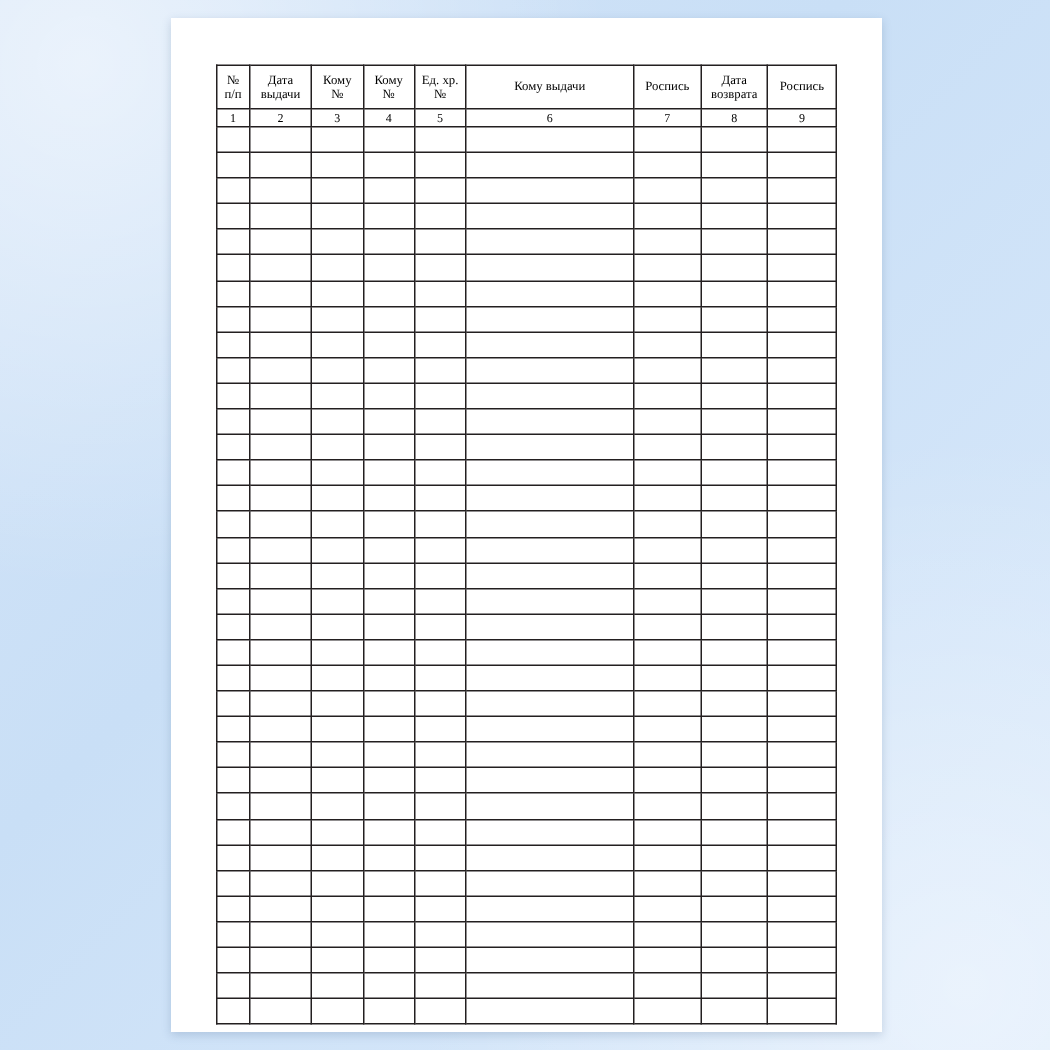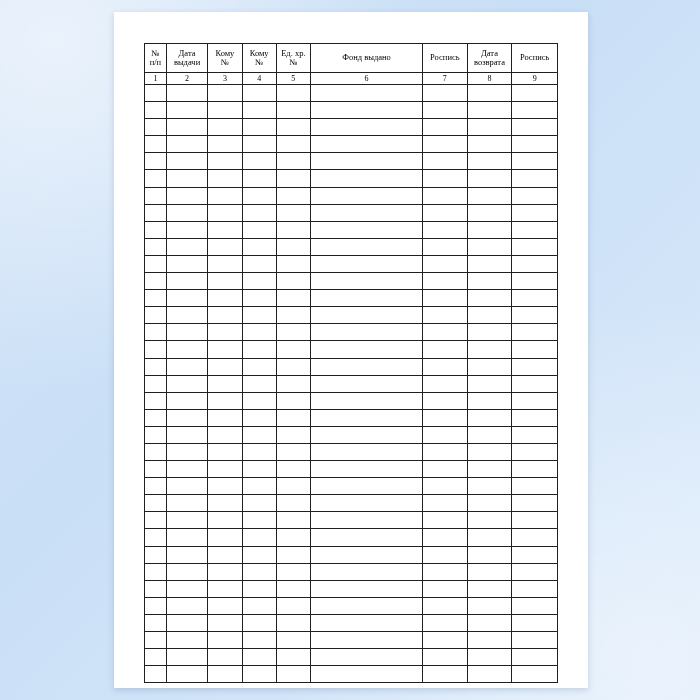--- a/index.html
+++ b/index.html
@@ -122,21 +122,21 @@
               </th>
             <th>
                 <span class="hdr">Кому
 №</span>
               </th>
             <th>
                 <span class="hdr">Ед. хр.
 №</span>
               </th>
             <th>
-                <span class="hdr">Фонд  выдано</span>
+                <span class="hdr">Кому  выдачи</span>
               </th>
             <th>
                 <span class="hdr">Роспись</span>
               </th>
             <th>
                 <span class="hdr">Дата
 возврата</span>
               </th>
             <th>
                 <span class="hdr">Роспись</span>

